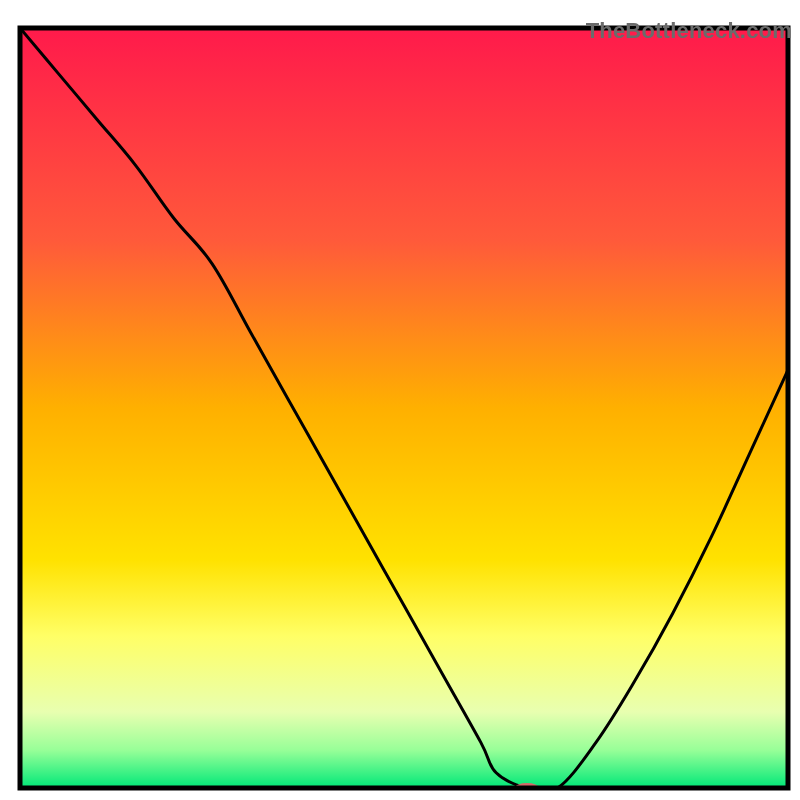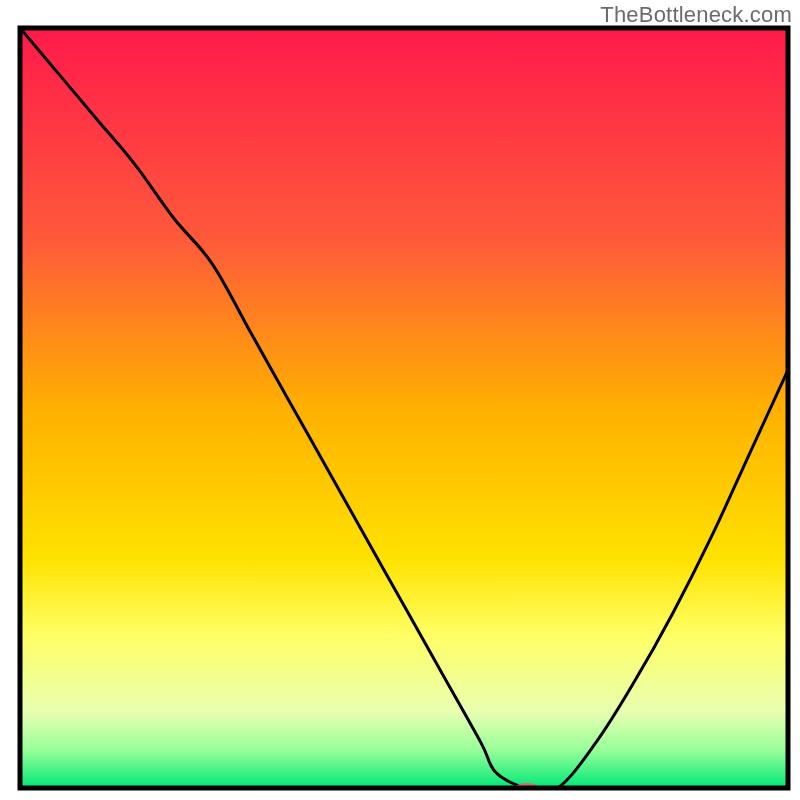--- a/index.html
+++ b/index.html
@@ -10,24 +10,24 @@
     background: #ffffff;
     font-family: Arial, Helvetica, sans-serif;
   }
   .container {
     position: relative;
     width: 800px;
     height: 800px;
   }
   .watermark {
     position: absolute;
-    top: 2px;
+    top: 18px;
     right: 8px;
     font-size: 22px;
-    font-weight: normal;
+    font-weight: bold;
     color: #6b6b6b;
     letter-spacing: 0.2px;
     z-index: 20;
   }
   svg {
     position: absolute;
     top: 0;
     left: 0;
   }
 </style>

